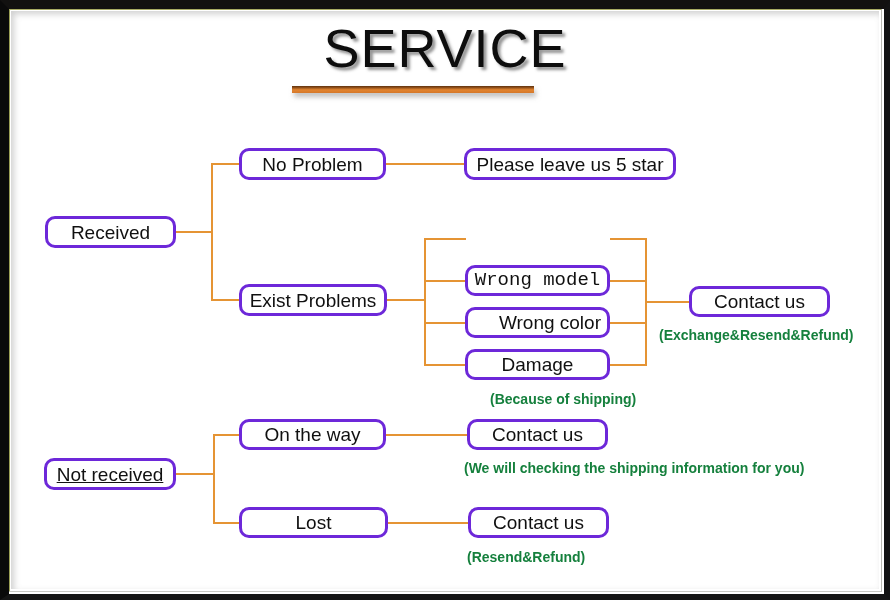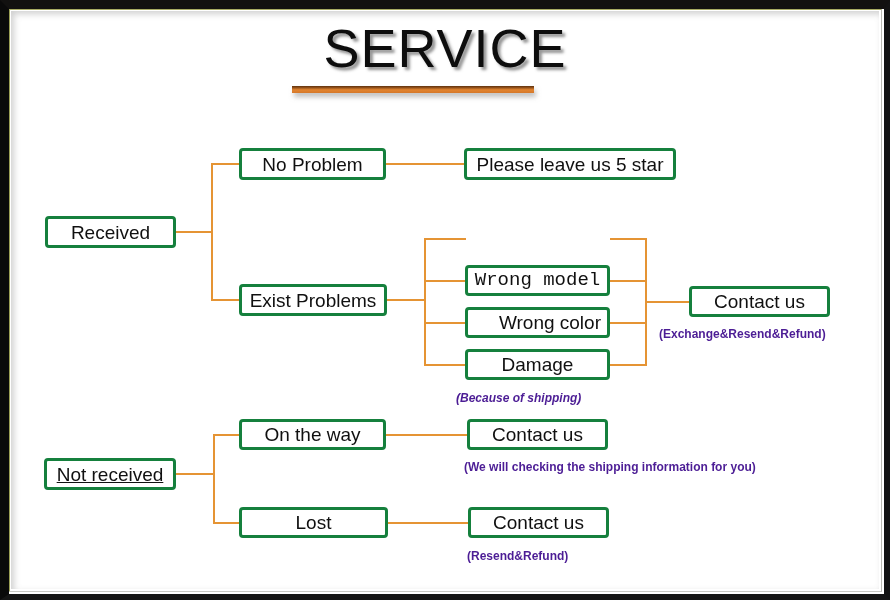--- a/index.html
+++ b/index.html
@@ -78,41 +78,41 @@
     height: 7px;
     background: linear-gradient(to bottom, #6a3a12 0%, #8c4c15 18%, #e0822a 45%, #e5literal 46%, #d9792a 100%);
     background: linear-gradient(to bottom, #5e330f 0%, #8a4b16 20%, #e28430 55%, #d5782a 100%);
     box-shadow: 2px 4px 5px rgba(140,140,140,0.55);
   }
 
   
   .node {
     position: absolute;
     box-sizing: border-box;
-    border: 3px solid #15803d;
-    border-radius: 4px;
+    border: 3px solid #6d28d9;
+    border-radius: 10px;
     background: #ffffff;
     color: #101010;
     font-family: "Liberation Sans", sans-serif;
     font-size: 19px;
     line-height: 1;
     display: flex;
     align-items: center;
     justify-content: center;
     white-space: nowrap;
     padding: 0 6px;
   }
 
   
   .note {
     position: absolute;
     font-family: "Liberation Sans", sans-serif;
-    font-size: 12px;
+    font-size: 14px;
     font-weight: bold;
-    color: #4c1d95;
+    color: #15803d;
     white-space: nowrap;
     line-height: 1;
   }
 
   
   .conn-h {
     position: absolute;
     height: 0;
     border-top: 2px solid #e59434;
   }
@@ -168,21 +168,21 @@
   <div class="node" style="left:465px; top:265px; width:145px; height:31px;font-family:Liberation Mono, monospace;">
     <span>Wrong model</span>
   </div>
   <div class="node" style="left:465px; top:307px; width:145px; height:31px;justify-content:flex-end;">
     <span>Wrong color</span>
   </div>
   <div class="node" style="left:465px; top:349px; width:145px; height:31px;">
     <span>Damage</span>
   </div>
 
-  <div class="note" style="left:456px; top:392px;font-style:italic;">(Because of shipping)</div>
+  <div class="note" style="left:490px; top:392px;">(Because of shipping)</div>
 
   <div class="conn-h" style="left:610px; top:238px; width:37px;"></div>
   <div class="conn-h" style="left:610px; top:280px; width:37px;"></div>
   <div class="conn-h" style="left:610px; top:322px; width:37px;"></div>
   <div class="conn-h" style="left:610px; top:364px; width:37px;"></div>
   <div class="conn-v" style="left:645px; top:238px; height:127px;"></div>
   <div class="conn-h" style="left:645px; top:301px; width:44px;"></div>
 
   <div class="node" style="left:689px; top:286px; width:141px; height:31px;">
     <span>Contact us</span>

